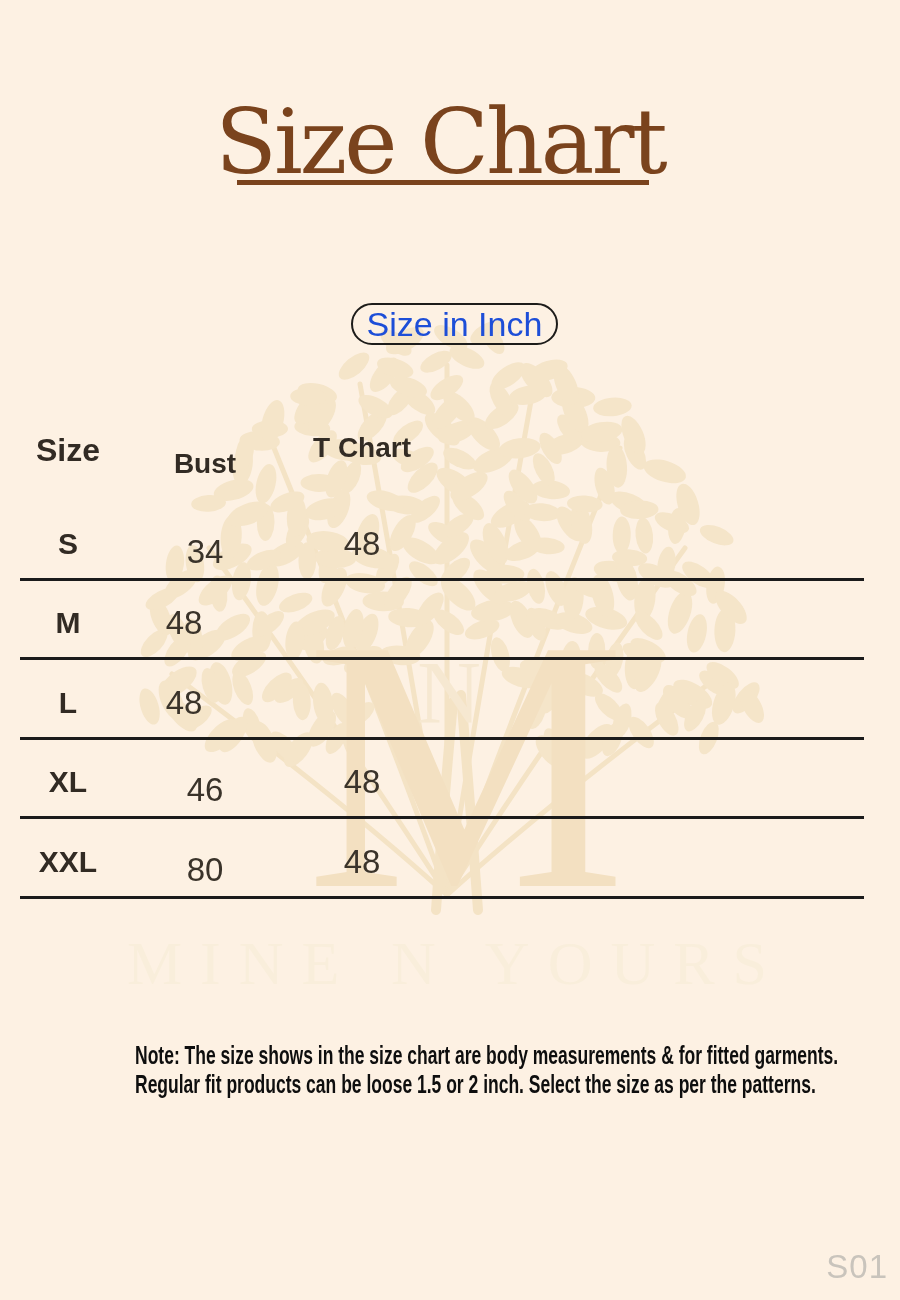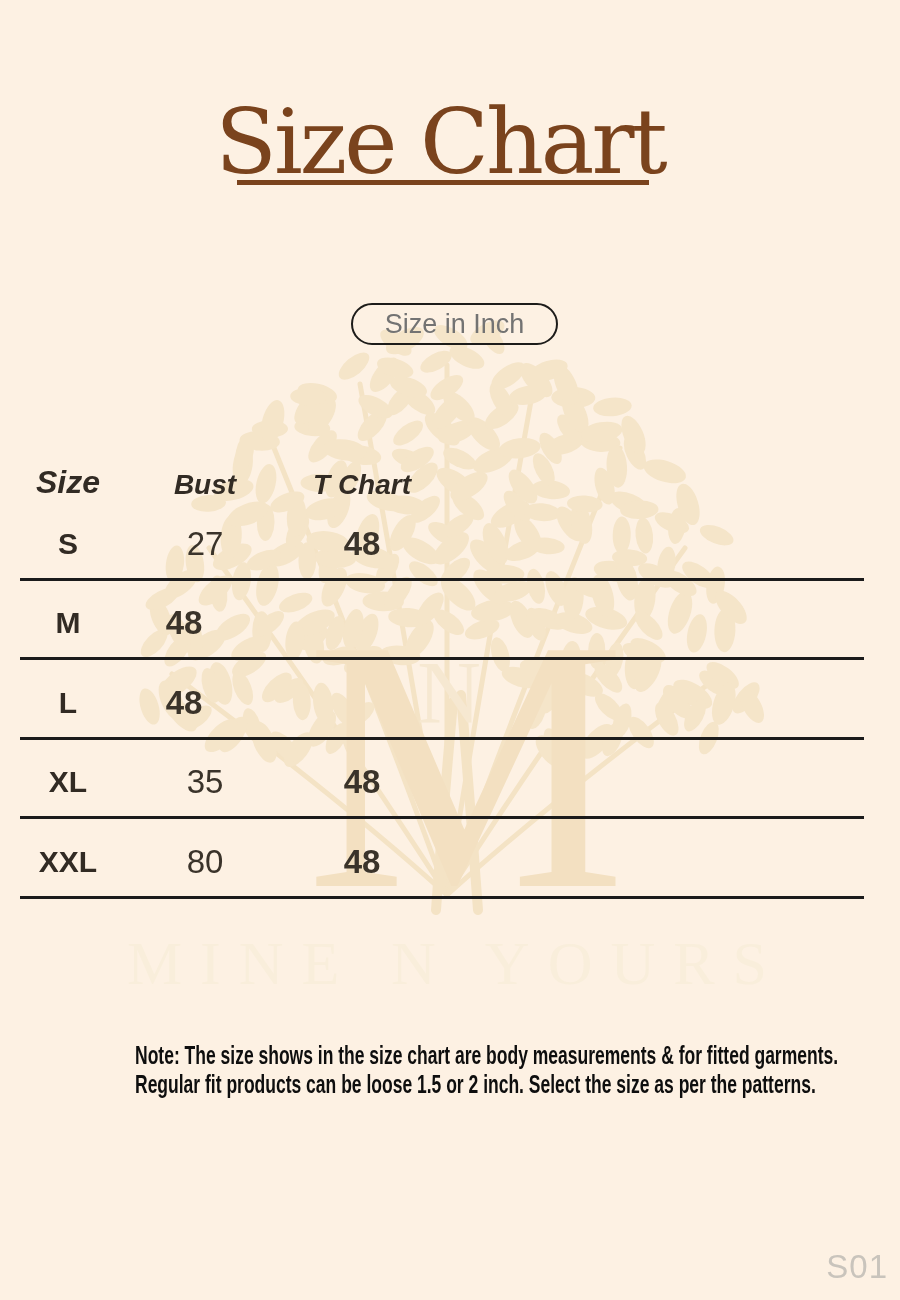--- a/index.html
+++ b/index.html
@@ -54,41 +54,41 @@
     background: #7a431d;
   }
   .unit-badge {
     position: absolute;
     left: 351px; top: 303px;
     width: 207px; height: 42px;
     box-sizing: border-box;
     border: 2.5px solid #1d1c1a;
     border-radius: 24px;
     display: flex; align-items: center; justify-content: center;
-    font-size: 27px;
-    color: #737373;
+    font-size: 34px;
+    color: #1d4ed8;
   }
   .size-table {
     position: absolute;
     left: 20px; top: 432px;
     width: 844px;
   }
-  .thead { display: flex; height: 69px; align-items: flex-end; font-style: italic; }
+  .thead { display: flex; height: 69px; align-items: flex-start; }
   .trow {
     display: flex;
     height: 79.5px;
     box-sizing: border-box;
     border-bottom: 3px solid #1b1b1b;
     align-items: center;
     padding-top: 9px;
   }
   .col { text-align: center; }
   .c-size { width: 96px; }
-  .c-bust { width: 178px; }
-  .c-len  { width: 136px; font-weight: bold; }
+  .c-bust { width: 178px; margin-top: 16px; }
+  .c-len  { width: 136px; }
   .th { font-weight: bold; color: #322b24; font-size: 28px; }
   .th-size { font-weight: bold; color: #322b24; font-size: 32px; }
   .row-label { font-weight: bold; color: #322b24; font-size: 30px; }
   .num { font-size: 33px; color: #3a332a; }
   .note {
     position: absolute;
     top: 1041px; left: 0;
     width: 900px;
     text-align: center;
     font-weight: bold;
@@ -391,34 +391,34 @@
 
     <div class="size-table">
       <div class="thead">
         <div class="col c-size th-size">Size</div>
         <div class="col c-bust th">Bust</div>
         <div class="col c-len th">T Chart</div>
       </div>
 
       <div class="trow">
         <div class="col c-size row-label">S</div>
-        <div class="col c-bust num">27</div>
+        <div class="col c-bust num">34</div>
         <div class="col c-len num">48</div>
       </div>
       <div class="trow">
         <div class="col c-size row-label">M</div>
         <div class="col c-len num">48</div>
       </div>
       <div class="trow">
         <div class="col c-size row-label">L</div>
         <div class="col c-len num">48</div>
       </div>
       <div class="trow">
         <div class="col c-size row-label">XL</div>
-        <div class="col c-bust num">35</div>
+        <div class="col c-bust num">46</div>
         <div class="col c-len num">48</div>
       </div>
       <div class="trow">
         <div class="col c-size row-label">XXL</div>
         <div class="col c-bust num">80</div>
         <div class="col c-len num">48</div>
       </div>
     </div>
 
     <div class="note">

